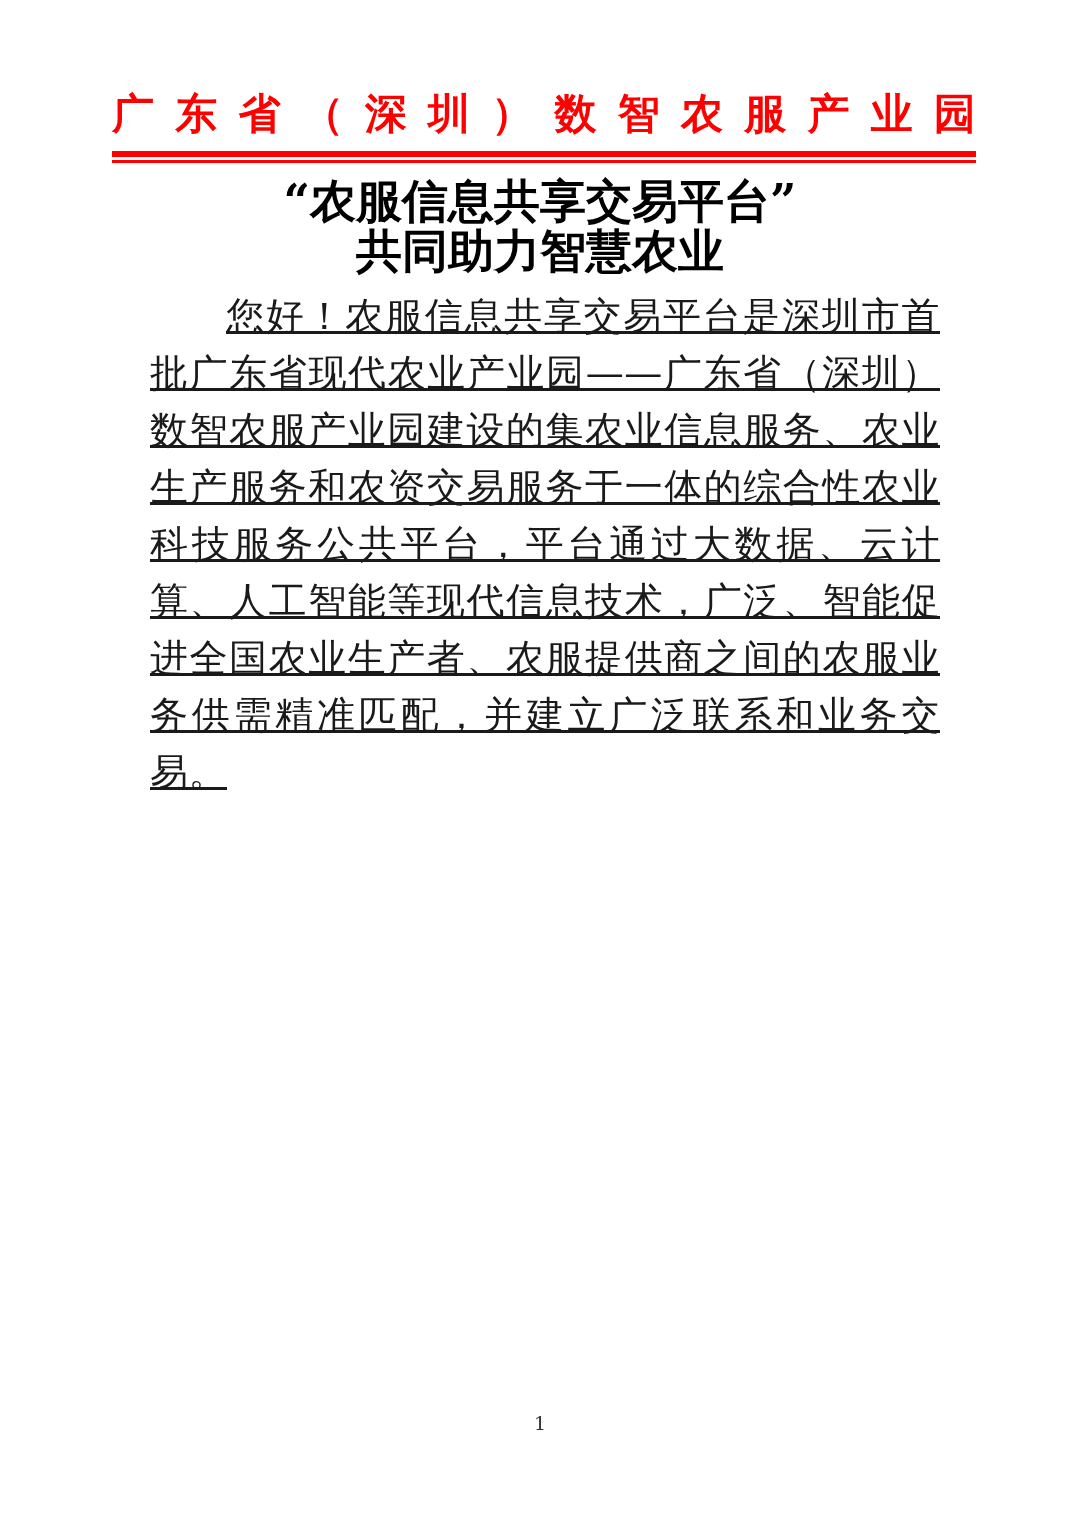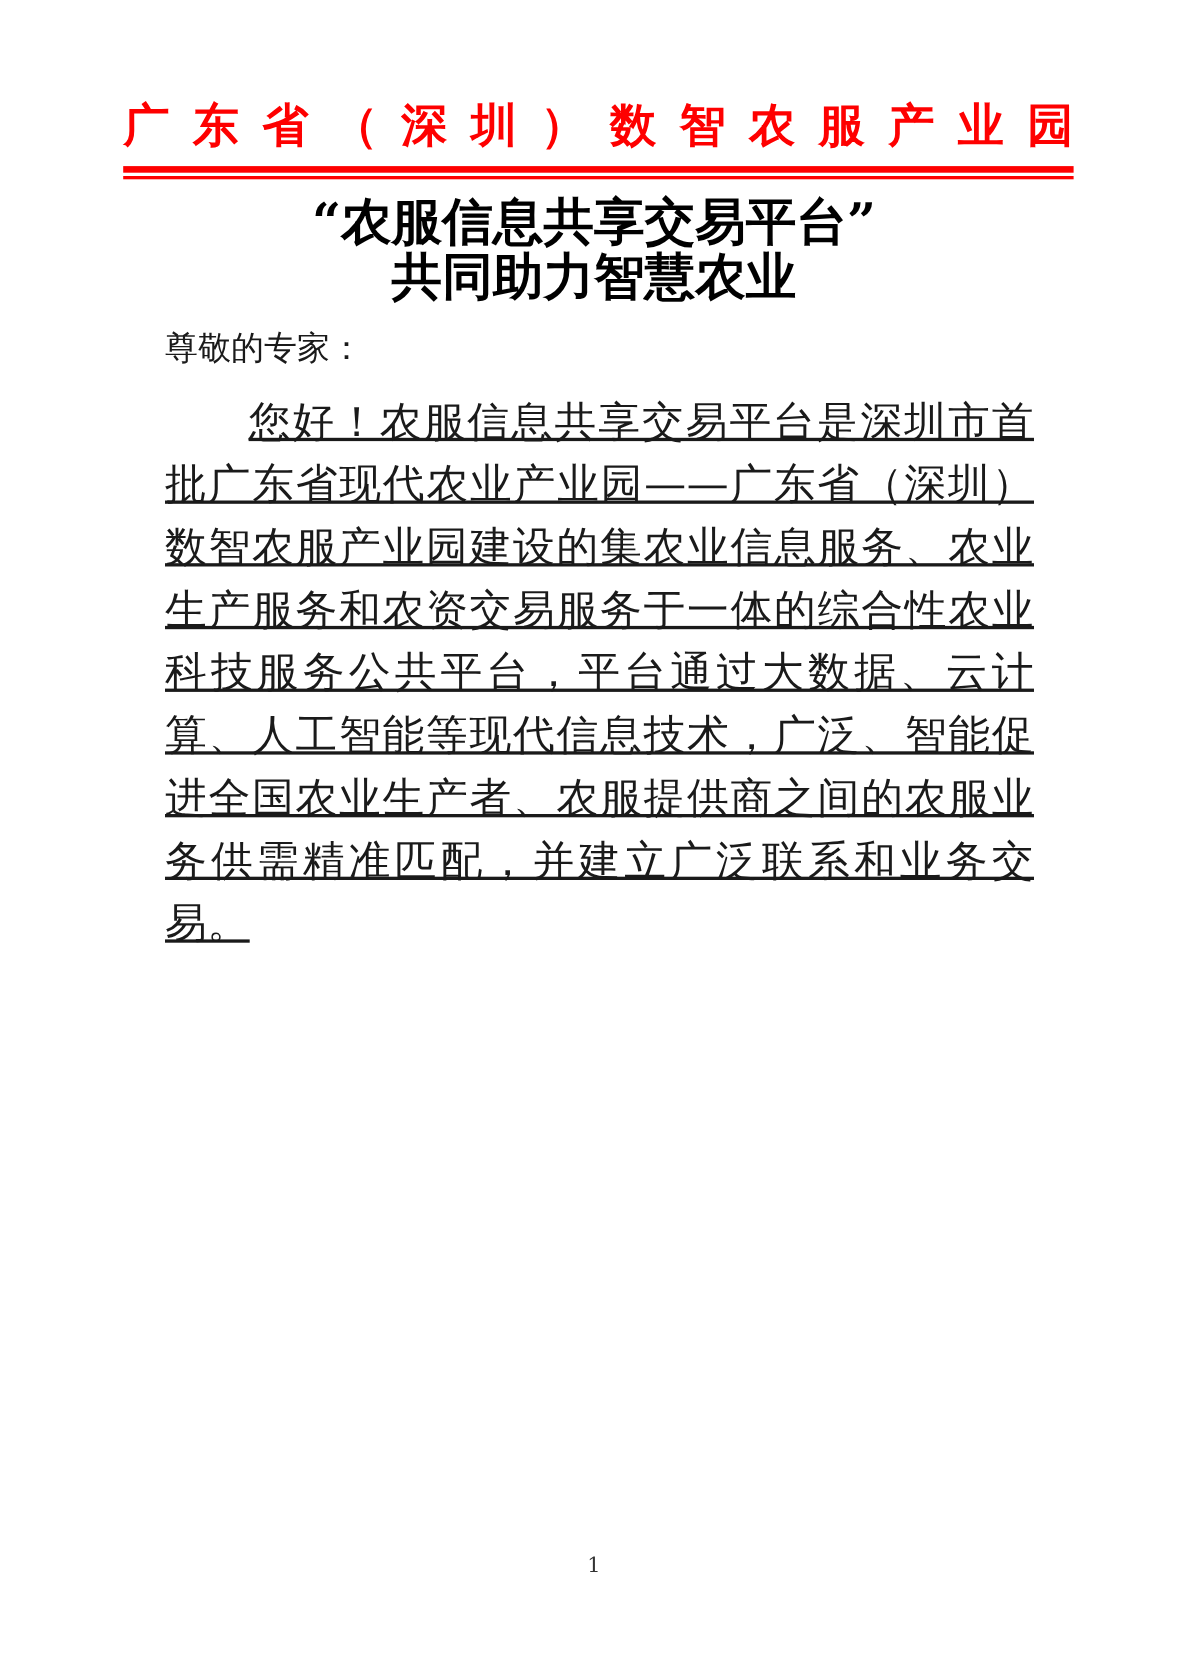--- a/index.html
+++ b/index.html
@@ -114,21 +114,20 @@
     <div class="rule-thick"></div>
     <div class="rule-thin"></div>
   </div>
 
   <h1 class="doc-title">
     <span class="title-line">“农服信息共享交易平台”</span>
     <span class="title-line">共同助力智慧农业</span>
   </h1>
 
   <div class="letter-body">
-    <p class="salutation">尊敬的专家：</p>
 
     <p class="body-para">您好！农服信息共享交易平台是深圳市首批广东省现代农业产业园——广东省（深圳）数智农服产业园建设的集农业信息服务、农业生产服务和农资交易服务于一体的综合性农业科技服务公共平台，平台通过大数据、云计算、人工智能等现代信息技术，广泛、智能促进全国农业生产者、农服提供商之间的农服业务供需精准匹配，并建立广泛联系和业务交易。</p>
 
 
   </div>
 
   <div class="page-number">1</div>
 
 </div>
 

